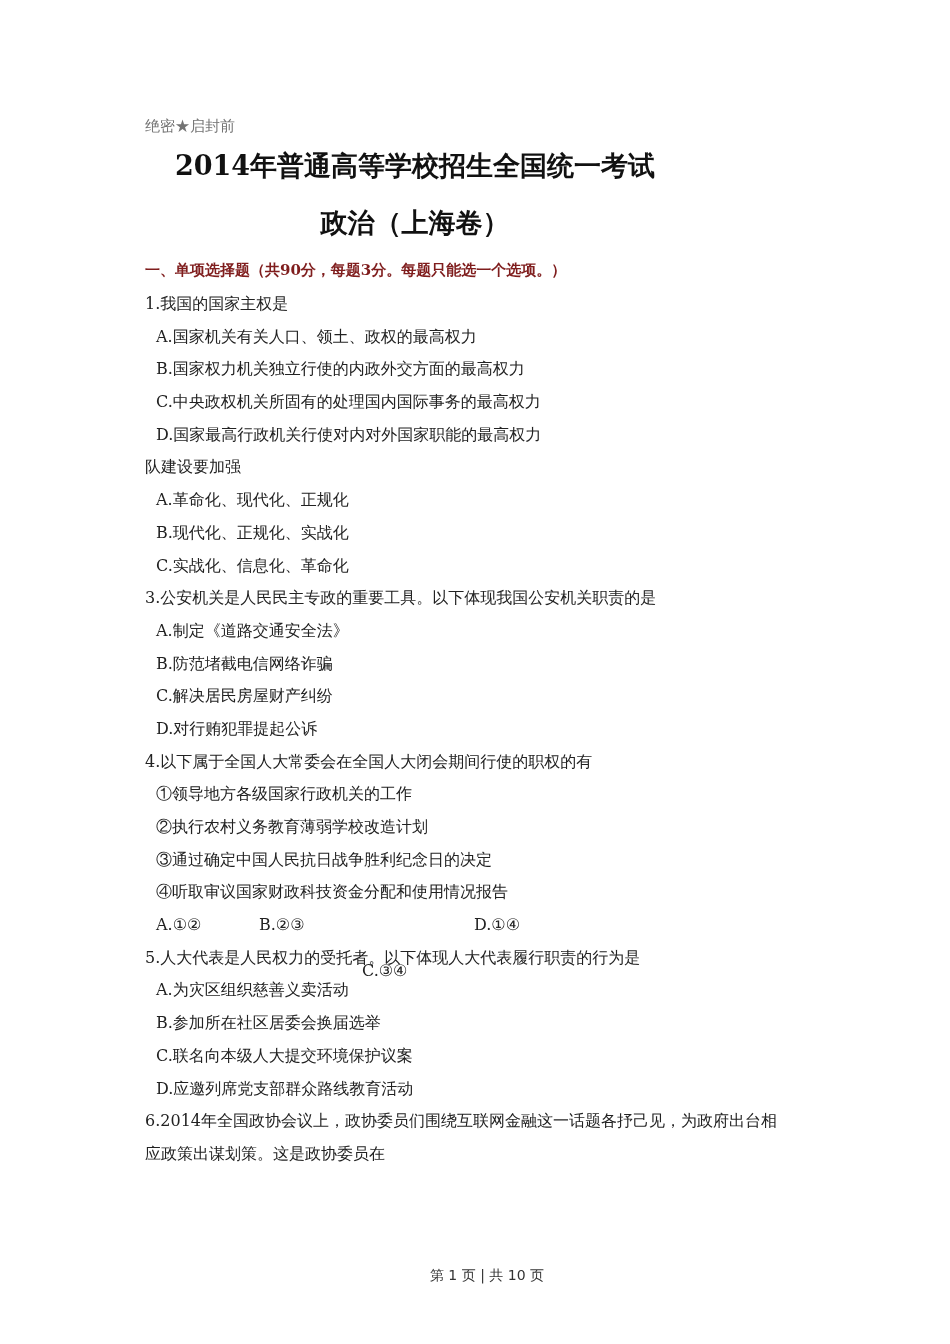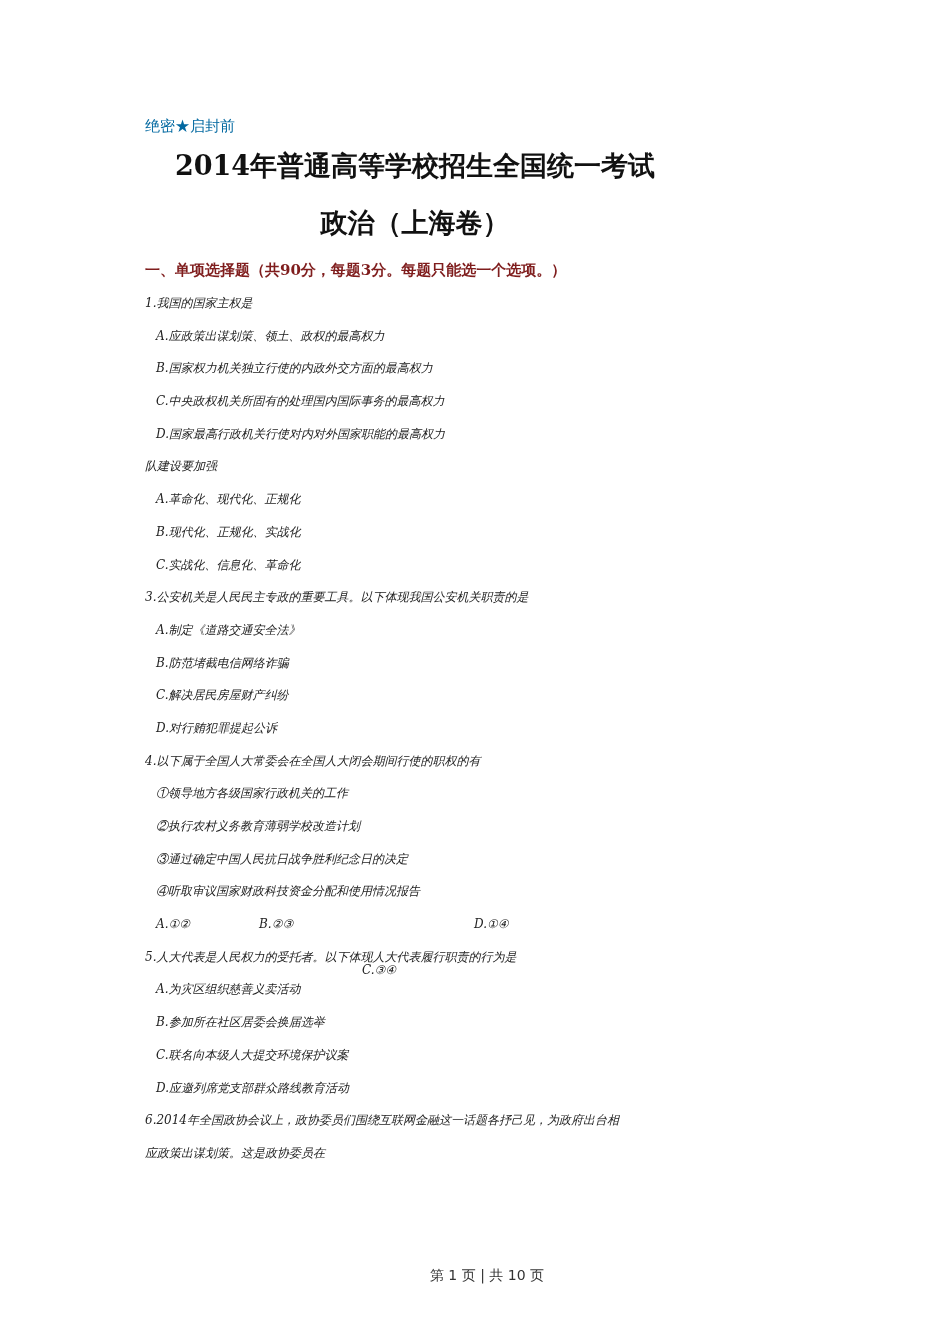--- a/index.html
+++ b/index.html
@@ -4,35 +4,35 @@
   <style>
     html, body { margin: 0; padding: 0; background: #ffffff; }
     body {
       width: 950px; height: 1344px; position: relative; overflow: hidden;
       font-family: "DejaVu Serif", "Liberation Serif", serif;
       color: #1a1a1a;
     }
     .page { position: absolute; left: 0; top: 0; width: 950px; height: 1344px; }
     .secret {
       position: absolute; left: 145px; top: 116px;
-      font-size: 15px; line-height: 20px; color: #0369a1;
+      font-size: 15px; line-height: 20px; color: #737373;
     }
     .title {
       position: absolute; left: 0; width: 830px; text-align: center;
       font-weight: bold; color: #111;
     }
     .title.main { top: 148px; font-size: 27px; line-height: 36px; }
     .title.sub { top: 205px; font-size: 27px; line-height: 36px; }
     .section {
       position: absolute; left: 145px; top: 260px;
       font-size: 15px; line-height: 20px; font-weight: bold; color: #7f1d1d;
     }
     .body-text {
       position: absolute; left: 145px; top: 291px; width: 665px;
-      font-size: 12px; color: #222; font-style: italic;
+      font-size: 16px; color: #222;
     }
     .line { height: 32.7px; line-height: 25px; white-space: nowrap; }
     .line.opt { padding-left: 11px; }
     .line.q { padding-left: 0; }
     .ans-row { display: flex; padding-left: 11px; }
     .ans-row span { display: inline-block; }
     .ans-row .a1 { width: 103px; }
     .ans-row .a2 { width: 103px; }
     .ans-row .a3 { width: 112px; margin-top: 46px; }
     .footer {
@@ -46,21 +46,21 @@
 
 <div class="page">
   <div class="secret">绝密★启封前</div>
   <div class="title main">2014年普通高等学校招生全国统一考试</div>
   <div class="title sub">政治（上海卷）</div>
   <div class="section">一、单项选择题（共90分，每题3分。每题只能选一个选项。）</div>
 
   <div class="body-text">
 
     <div class="line q">1.我国的国家主权是</div>
-    <div class="line opt">A.应政策出谋划策、领土、政权的最高权力</div>
+    <div class="line opt">A.国家机关有关人口、领土、政权的最高权力</div>
     <div class="line opt">B.国家权力机关独立行使的内政外交方面的最高权力</div>
     <div class="line opt">C.中央政权机关所固有的处理国内国际事务的最高权力</div>
     <div class="line opt">D.国家最高行政机关行使对内对外国家职能的最高权力</div>
 
     <div class="line q">队建设要加强</div>
     <div class="line opt">A.革命化、现代化、正规化</div>
     <div class="line opt">B.现代化、正规化、实战化</div>
     <div class="line opt">C.实战化、信息化、革命化</div>
 
     <div class="line q">3.公安机关是人民民主专政的重要工具。以下体现我国公安机关职责的是</div>

